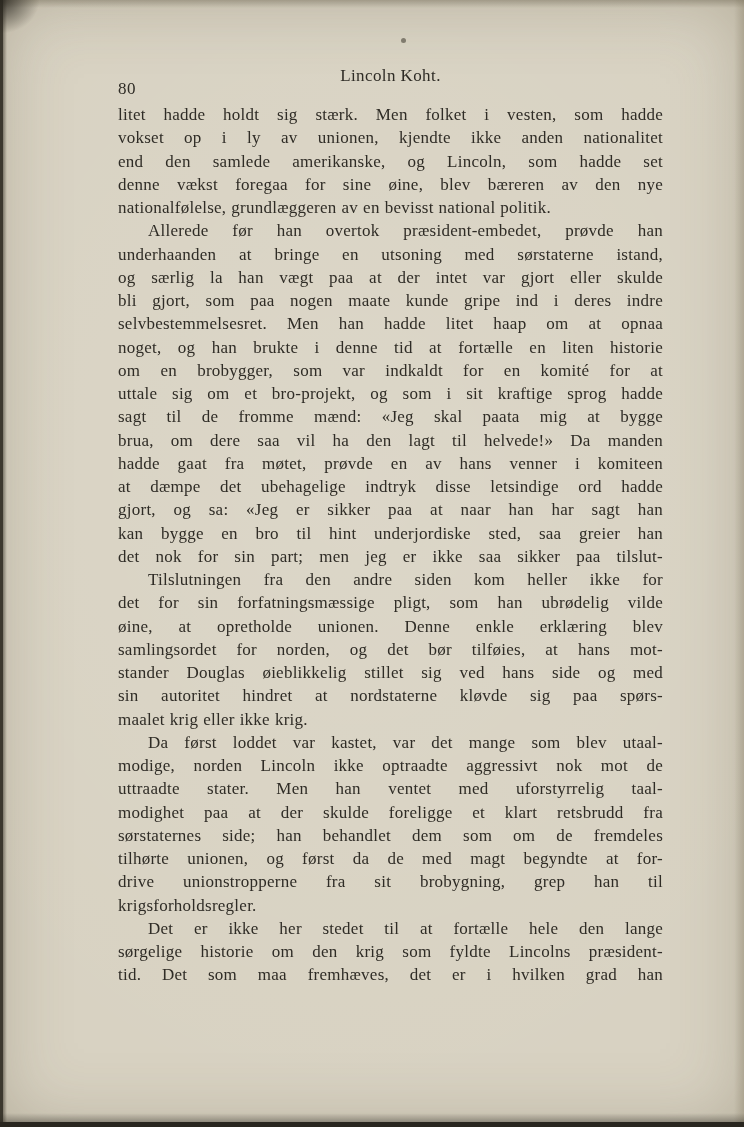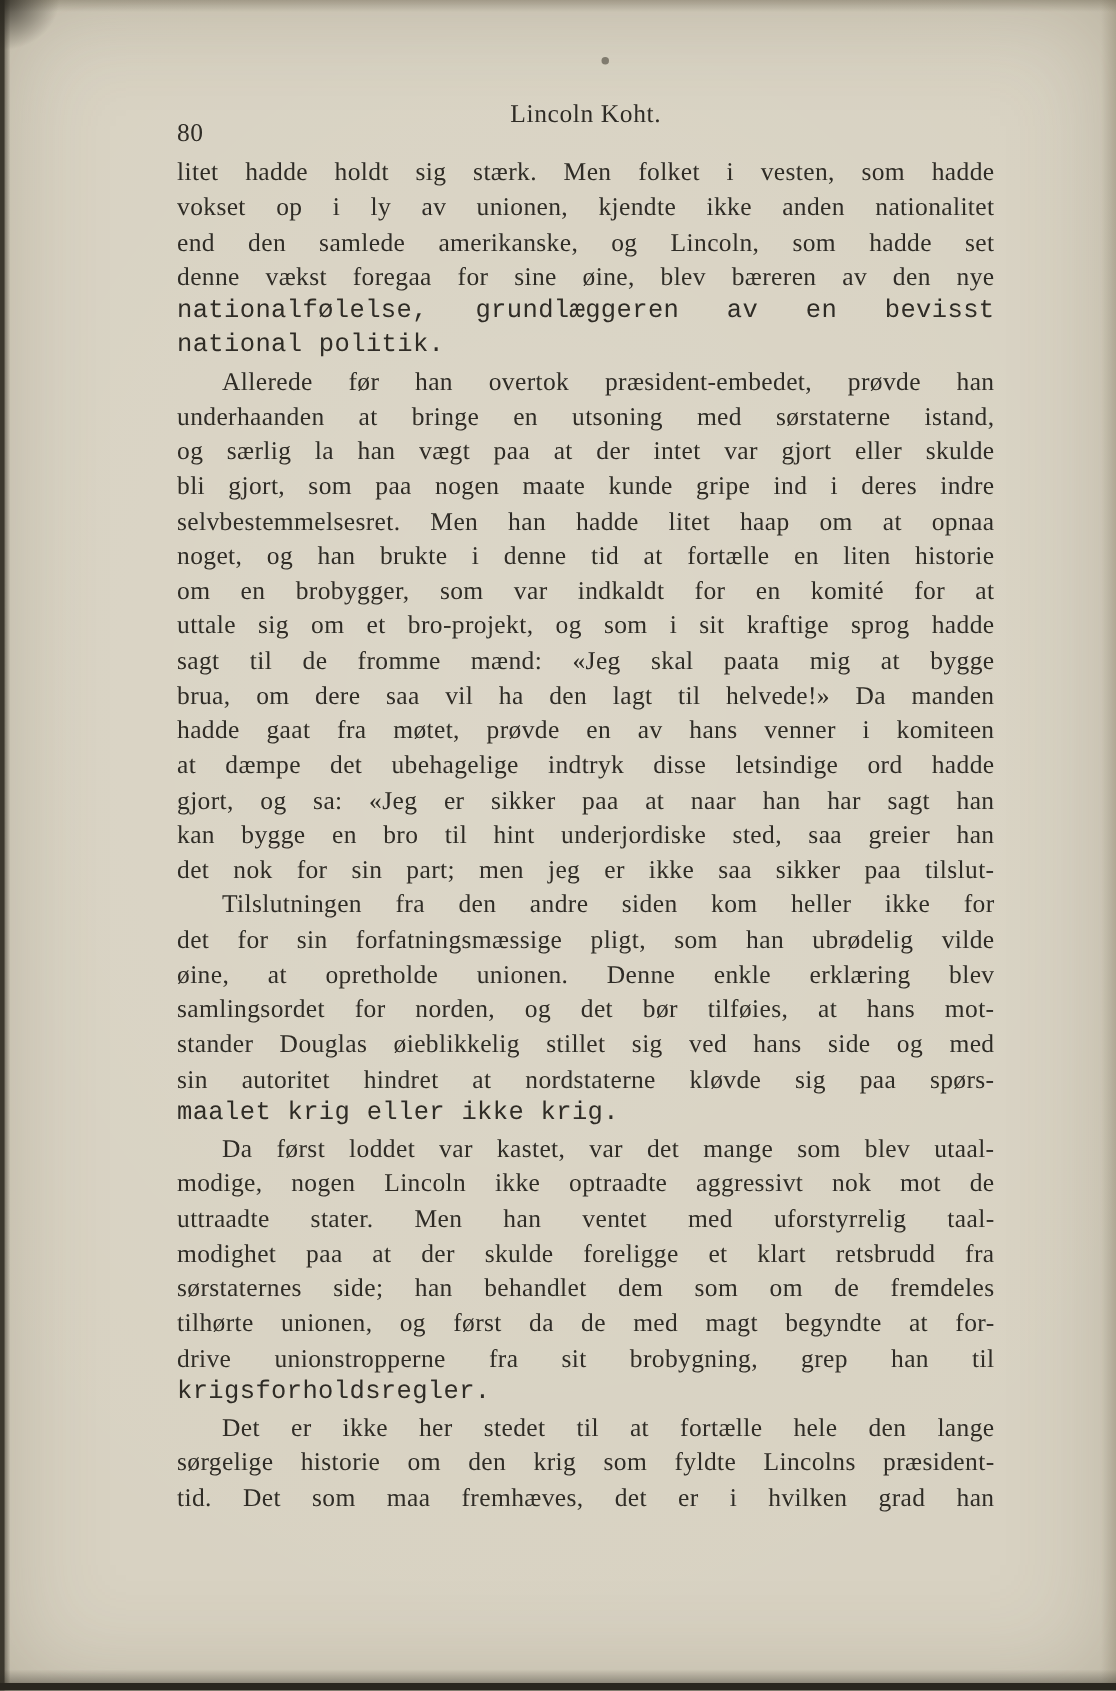--- a/index.html
+++ b/index.html
@@ -97,21 +97,20 @@
     word-spacing: 0.5px;
   }
   .paragraph { margin: 0; }
   .line {
     text-align: justify;
     text-align-last: justify;
     min-height: 23.25px;
   }
   .line.lastline {
     text-align-last: left;
-    font-family: Liberation Mono, monospace;
   }
   .line.indent {
     padding-left: 30px;
   }
 </style>
 </head>
 <body>
 
 <div class="page">
 
@@ -156,21 +155,21 @@
         <div class="line indent">Tilslutningen fra den andre siden kom heller ikke for</div>
         <div class="line">det for sin forfatningsmæssige pligt, som han ubrødelig vilde</div>
         <div class="line">øine, at opretholde unionen.  Denne enkle erklæring blev</div>
         <div class="line">samlingsordet for norden, og det bør tilføies, at hans mot-</div>
         <div class="line">stander Douglas øieblikkelig stillet sig ved hans side og med</div>
         <div class="line">sin autoritet hindret at nordstaterne kløvde sig paa spørs-</div>
         <div class="line lastline">maalet krig eller ikke krig.</div>
       </div>
       <div class="paragraph">
         <div class="line indent">Da først loddet var kastet, var det mange som blev utaal-</div>
-        <div class="line">modige, nogen Lincoln ikke optraadte aggressivt nok mot de</div>
+        <div class="line">modige, norden Lincoln ikke optraadte aggressivt nok mot de</div>
         <div class="line">uttraadte stater.  Men han ventet med uforstyrrelig taal-</div>
         <div class="line">modighet paa at der skulde foreligge et klart retsbrudd fra</div>
         <div class="line">sørstaternes side; han behandlet dem som om de fremdeles</div>
         <div class="line">tilhørte unionen, og først da de med magt begyndte at for-</div>
         <div class="line">drive unionstropperne fra sit brobygning, grep han til</div>
         <div class="line lastline">krigsforholdsregler.</div>
       </div>
       <div class="paragraph">
         <div class="line indent">Det er ikke her stedet til at fortælle hele den lange</div>
         <div class="line">sørgelige historie om den krig som fyldte Lincolns præsident-</div>

